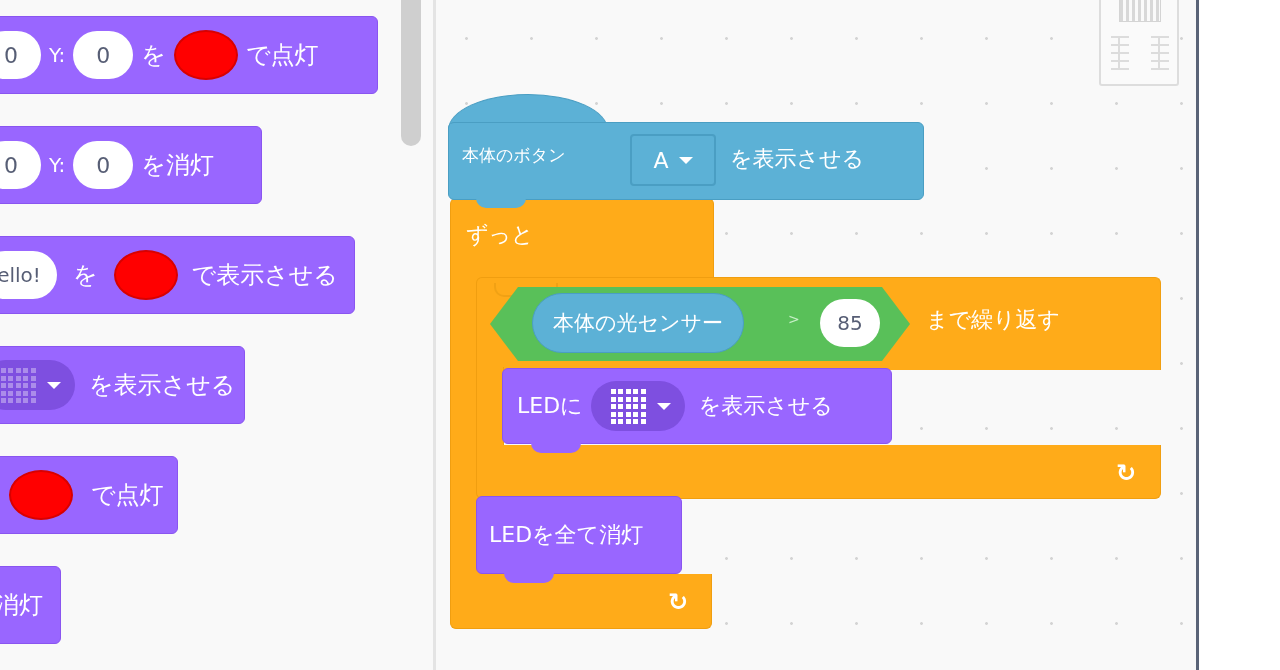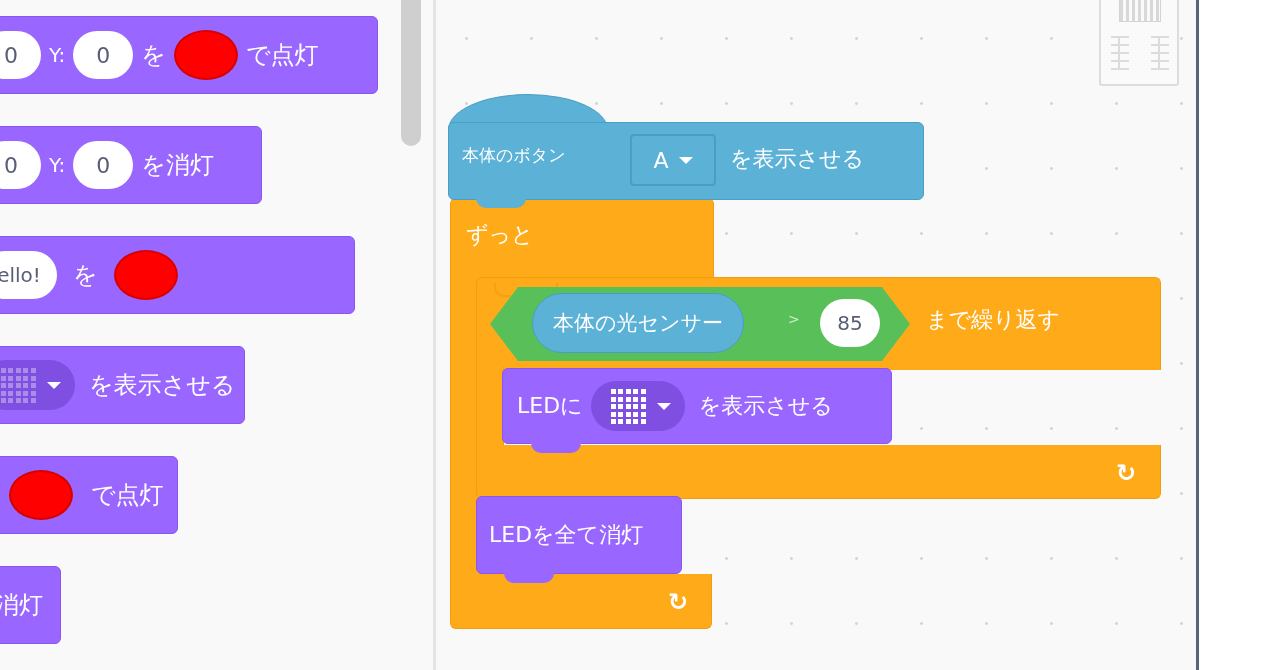--- a/index.html
+++ b/index.html
@@ -93,20 +93,21 @@
     <span class="oval">0</span>
     <span class="txt" style="font-size:20px;">Y:</span>
     <span class="oval">0</span>
     <span class="txt">を消灯</span>
   </div>
 
   <div class="blk purple" style="left:-20px; top:236px; width:375px; height:78px;">
     <span class="oval" style="min-width:76px; font-size:20px;">ello!</span>
     <span class="txt" style="margin:0 16px;">を</span>
     <span class="red-dot"></span>
+    <span class="txt" style="margin-left:14px;">で表示させる</span>
   </div>
 
   <div class="blk purple" style="left:-20px; top:346px; width:265px; height:78px;">
     <span class="dropdown-dark" style="padding-left:20px;">
       <span class="led-grid led-grid-faint"></span>
       <span class="caret"></span>
     </span>
     <span class="txt" style="margin-left:14px;">を表示させる</span>
   </div>
 

